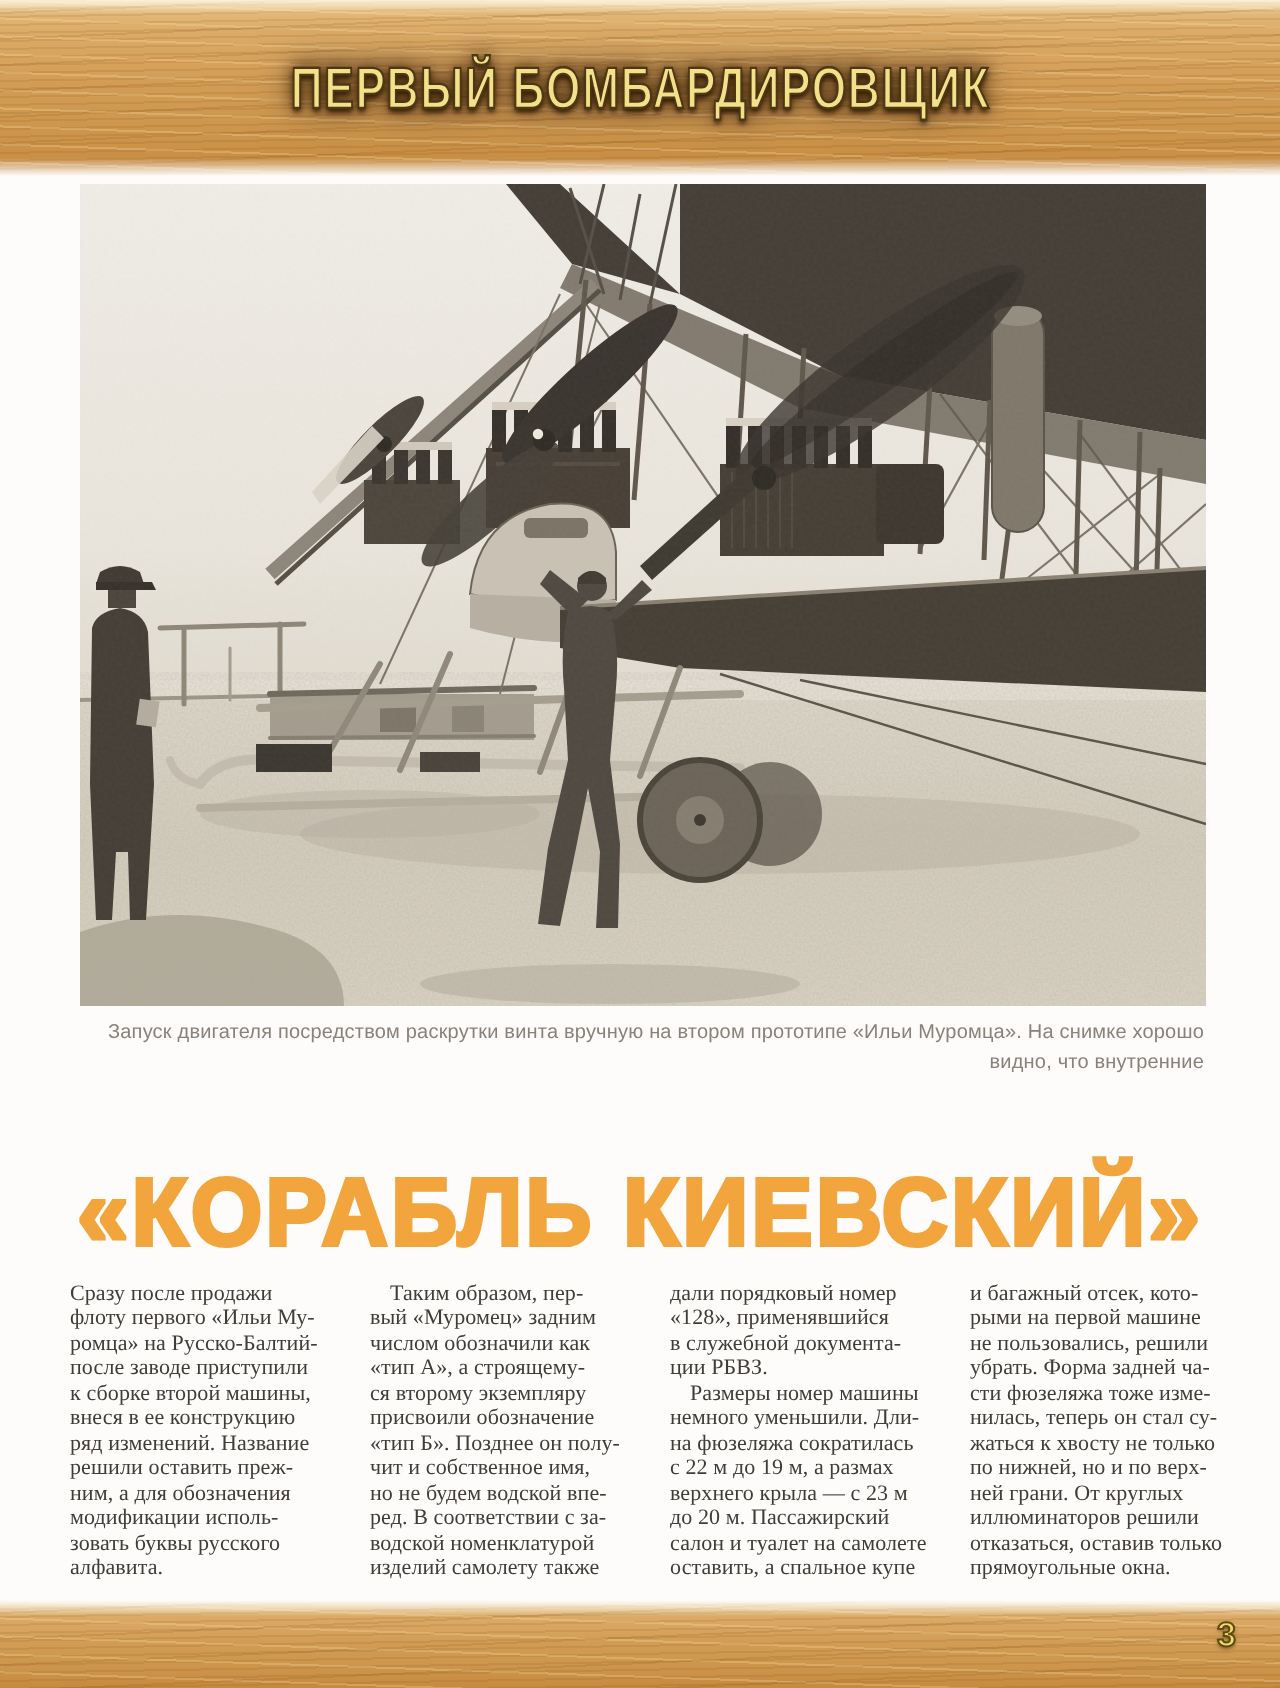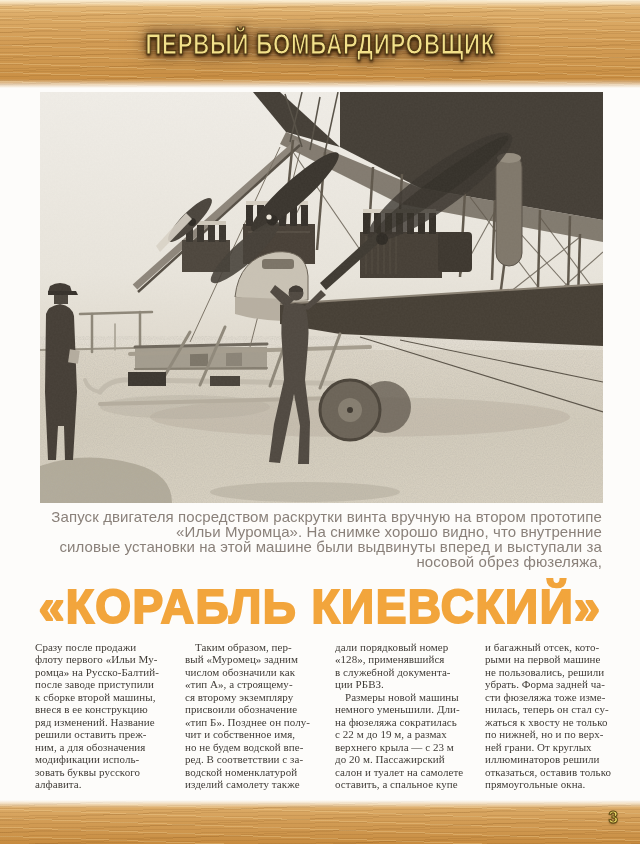--- a/index.html
+++ b/index.html
@@ -39,21 +39,21 @@
     white-space:nowrap;
   }
 
   
   .photo{position:absolute;left:40px;top:92px;width:563px;height:411px;}
   .photo svg{display:block;width:100%;height:100%;}
 
   
   .caption{
     position:absolute;left:37px;top:509px;width:565px;
-    font-family:"Liberation Sans",sans-serif;font-size:15px;line-height:15px;
+    font-family:"Liberation Sans",sans-serif;font-size:10px;line-height:15px;
     color:#8a817a;text-align:right;letter-spacing:.1px;
   }
 
   
   .headline{
     position:absolute;left:0;right:0;top:582px;margin:0;text-align:center;
     font-family:"Liberation Sans",sans-serif;font-weight:700;font-size:46px;line-height:1;
     color:#f2a53c;-webkit-text-stroke:2px #f2a53c;letter-spacing:1.5px;white-space:nowrap;
     transform:scaleY(1.04);transform-origin:center top;
   }
@@ -287,21 +287,20 @@
         <path d="M263,216 L281,198 L286,203 L268,218 Z"></path>
         <path d="M244,214 Q240,232 242,252 L244,288 L234,332 L229,370 L240,371 L248,332 L254,302 L260,334 L258,372 L269,372 L270,330 L265,288 L268,252 Q270,230 265,214 Q256,208 244,214 Z"></path>
       </g>
 
       <rect x="0" y="0" width="563" height="411" filter="url(#fgrain)" opacity=".16"></rect>
     </svg>
   </figure>
 
   <div class="caption">
     <div>Запуск двигателя посредством раскрутки винта вручную на втором прототипе «Ильи Муромца». На снимке хорошо видно, что внутренние</div>
-    <div>силовые установки на этой машине были выдвинуты вперед и выступали за носовой обрез фюзеляжа,</div>
   </div>
 
   <h1 class="headline">«КОРАБЛЬ КИЕВСКИЙ»</h1>
 
   <div class="columns">
       <div class="col">
         <div class="tline">Сразу после продажи</div>
         <div class="tline">флоту первого «Ильи Му-</div>
         <div class="tline">ромца» на Русско-Балтий-</div>
         <div class="tline">после заводе приступили</div>
@@ -326,21 +325,21 @@
         <div class="tline">но не будем водской впе-</div>
         <div class="tline">ред. В соответствии с за-</div>
         <div class="tline">водской номенклатурой</div>
         <div class="tline">изделий самолету также</div>
       </div>
       <div class="col">
         <div class="tline">дали порядковый номер</div>
         <div class="tline">«128», применявшийся</div>
         <div class="tline">в служебной документа-</div>
         <div class="tline">ции РБВЗ.</div>
-        <div class="tline indent">Размеры новой машины</div>
+        <div class="tline indent">Размеры номер машины</div>
         <div class="tline">немного уменьшили. Дли-</div>
         <div class="tline">на фюзеляжа сократилась</div>
         <div class="tline">с 22 м до 19 м, а размах</div>
         <div class="tline">верхнего крыла — с 23 м</div>
         <div class="tline">до 20 м. Пассажирский</div>
         <div class="tline">салон и туалет на самолете</div>
         <div class="tline">оставить, а спальное купе</div>
       </div>
       <div class="col">
         <div class="tline">и багажный отсек, кото-</div>

